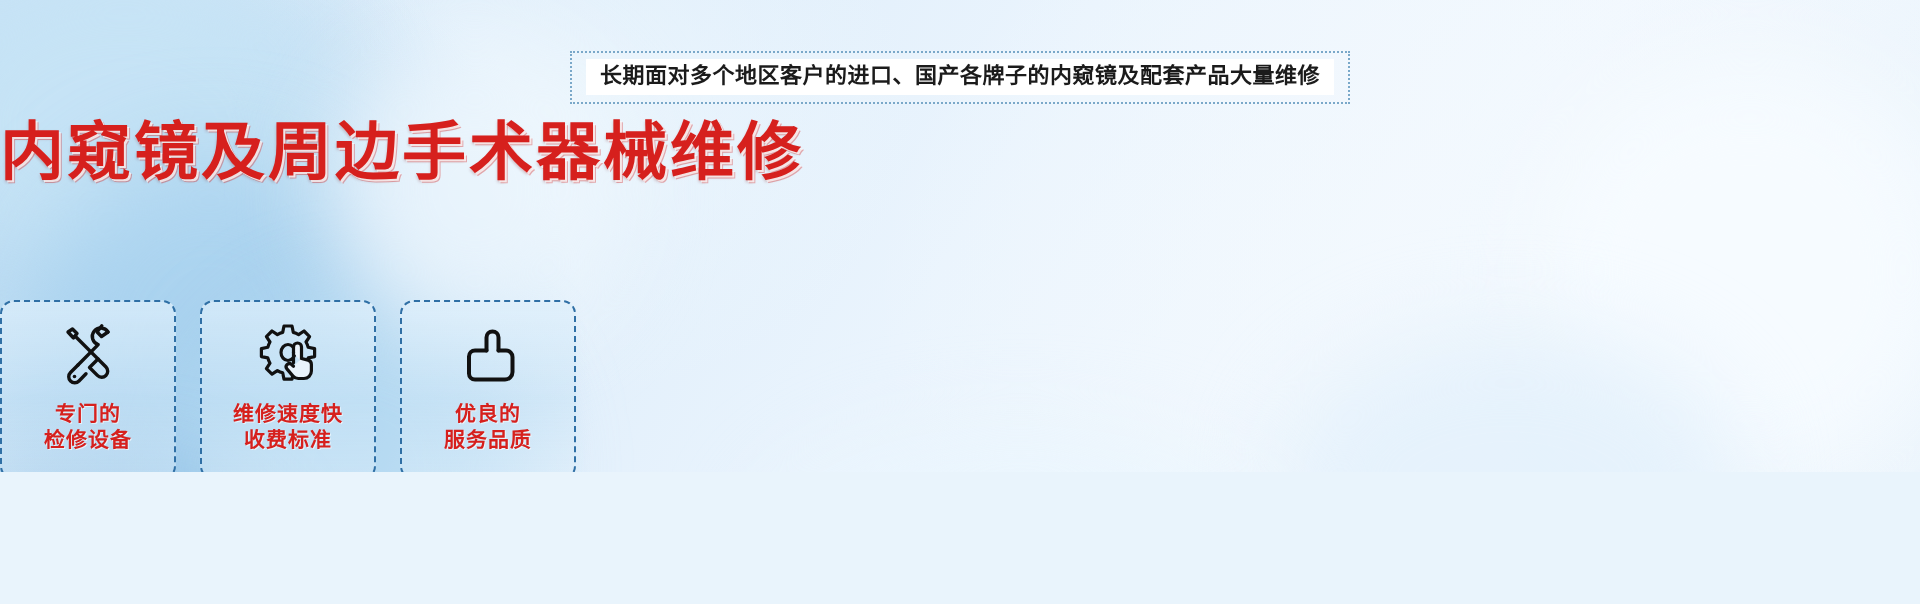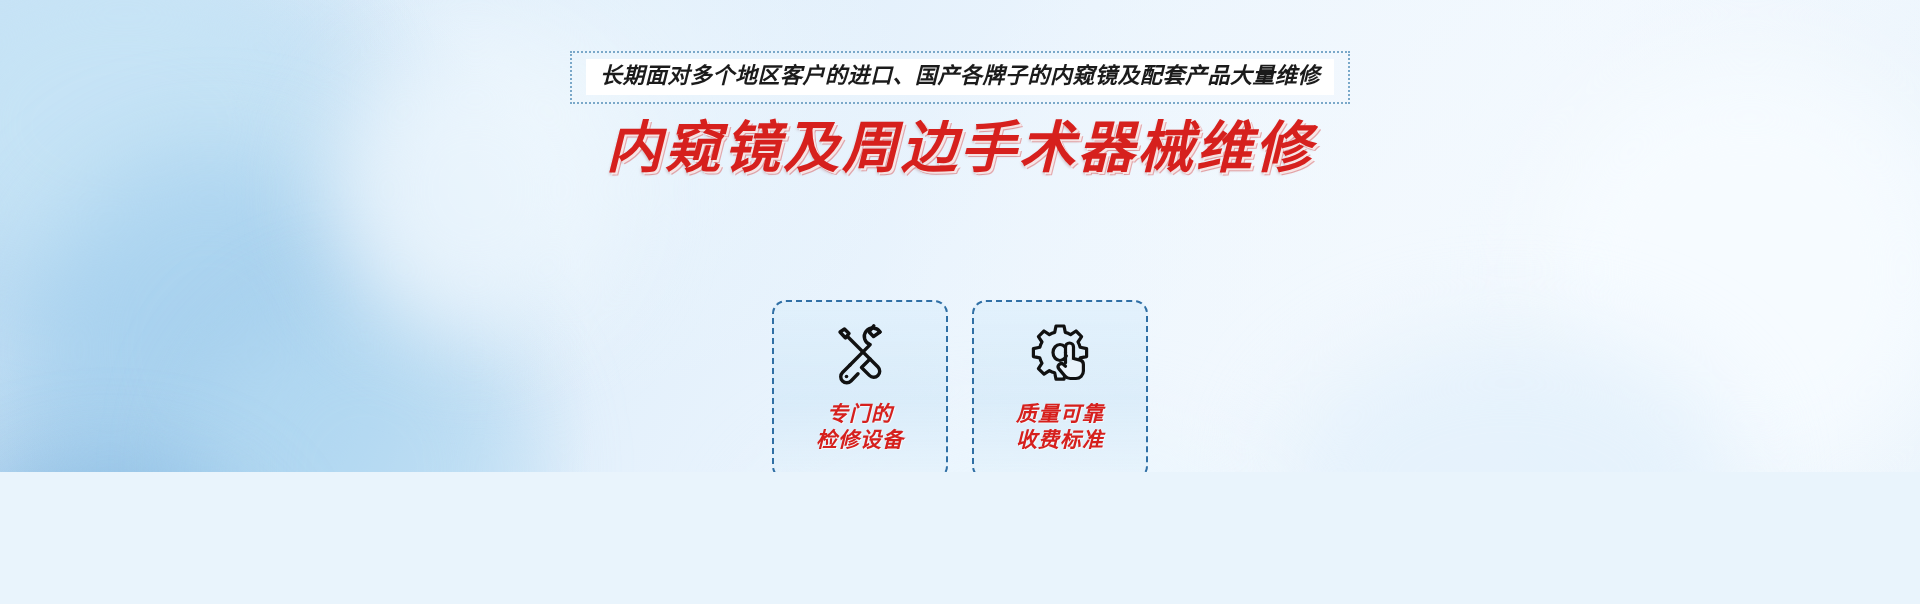--- a/index.html
+++ b/index.html
@@ -14,21 +14,20 @@
     position:relative;
     width:1920px;height:472px;
     overflow:hidden;
     background:
       radial-gradient(ellipse 620px 520px at 120px 260px, rgba(150,200,235,.55) 0%, rgba(150,200,235,0) 72%),
       radial-gradient(ellipse 420px 640px at 300px 420px, rgba(122,180,224,.45) 0%, rgba(122,180,224,0) 70%),
       radial-gradient(ellipse 300px 300px at 60px 560px, rgba(95,160,212,.45) 0%, rgba(95,160,212,0) 70%),
       radial-gradient(ellipse 520px 400px at 560px 120px, rgba(236,246,253,.95) 0%, rgba(236,246,253,0) 70%),
       radial-gradient(ellipse 900px 700px at 1500px 300px, rgba(243,249,254,.95) 0%, rgba(228,241,251,0) 70%),
       linear-gradient(120deg,#cfe6f7 0%,#dcecfa 24%,#eaf4fd 50%,#f2f8fe 74%,#eaf4fc 100%);
-    font-style: italic;
   }
   
   .blob{position:absolute;border-radius:50%;filter:blur(46px);pointer-events:none;}
   .blob-a{left:-90px;top:-40px;width:430px;height:330px;background:rgba(199,228,246,.85);}
   .blob-b{left:30px;top:150px;width:360px;height:400px;background:rgba(165,208,238,.70);}
   .blob-c{left:200px;top:300px;width:330px;height:340px;background:rgba(183,219,243,.65);}
   .blob-d{left:-40px;top:470px;width:300px;height:220px;background:rgba(128,180,222,.60);}
   .blob-e{left:330px;top:40px;width:290px;height:300px;background:rgba(236,246,253,.85);}
   .blob-f{left:1540px;top:60px;width:420px;height:420px;background:rgba(247,251,255,.85);}
   .blob-g{left:1280px;top:330px;width:460px;height:300px;background:rgba(226,240,251,.80);}
@@ -53,37 +52,37 @@
     font-weight:700;
     letter-spacing:.5px;
     color:#1b1b1b;
     line-height:1.25;
     white-space:nowrap;
   }
 
   
   .headline{
     position:absolute;left:0;right:0;top:118px;
-    text-align:center;
-    font-size:56px;
+    text-align:left;
+    font-size:64px;
     font-weight:900;
     letter-spacing:3px;
     color:#d6201d;
     line-height:1.08;
     white-space:nowrap;
     text-shadow:
       2px 2px 0 rgba(255,255,255,.75),
       3px 3px 0 rgba(214,32,29,.35),
       0 2px 3px rgba(120,20,18,.25);
   }
 
   
   .cards{
     position:absolute;top:300px;left:0;right:0;
-    display:flex;justify-content:center;gap:24px;
+    display:flex;gap:24px;
   }
   .card{
     width:176px;height:180px;
     border:2px dashed #2f6fa5;
     border-radius:14px;
     background:linear-gradient(180deg,rgba(222,239,251,.75) 0%,rgba(205,230,247,.55) 55%,rgba(225,240,251,.45) 100%);
     display:flex;flex-direction:column;align-items:center;
     padding-top:16px;
     box-sizing:border-box;
   }
@@ -156,22 +155,34 @@
 
             <path d="M31 6 h8 l1.3 6.4 a20 20 0 0 1 5.3 2.2 l5.4-3.6 5.6 5.6 -3.6 5.4 a20 20 0 0 1 2.2 5.3 L61.6 28.6 v8 l-6.4 1.3 a20 20 0 0 1 -2.2 5.3 l3.6 5.4 -5.6 5.6 -5.4-3.6 a20 20 0 0 1 -5.3 2.2 L39 59.2 h-8 l-1.3-6.4 a20 20 0 0 1 -5.3-2.2 l-5.4 3.6 -5.6-5.6 3.6-5.4 a20 20 0 0 1 -2.2-5.3 L8.4 36.6 v-8 l6.4-1.3 a20 20 0 0 1 2.2-5.3 l-3.6-5.4 5.6-5.6 5.4 3.6 a20 20 0 0 1 5.3-2.2 Z"></path>
             <ellipse cx="35" cy="32.5" rx="7" ry="8"></ellipse>
 
             <path d="M40.5 32.5 v-5.5 a4 4 0 0 1 8 0 v15.5" fill="#eaf3fb"></path>
             <path d="M48.5 38.5 l6.5 1.6 a4.5 4.5 0 0 1 3.4 4.4 v6.5 a7.5 7.5 0 0 1 -7.5 7.5 h-5.6 a7 7 0 0 1 -5.3 -2.4 l-6.1 -7.2 a3.2 3.2 0 0 1 4.4 -4.6 l2.2 1.9" fill="#eaf3fb"></path>
             <path d="M40.5 42.8 v-10.3"></path>
           </svg>
         </div>
         <div class="card-label">
-          <span>质量可靠</span>
+          <span>维修速度快</span>
           <span class="l2">收费标准</span>
         </div>
       </div>
 
 
+      <div class="card">
+        <div class="card-icon">
+          <svg width="70" height="70" viewBox="0 0 70 70" fill="none" stroke="#111" stroke-width="4" stroke-linecap="round" stroke-linejoin="round">
+            <path d="M33.5 30.5 V17.5 a6 6 0 0 1 12 0 v13"></path>
+            <path d="M45.5 30.5 h7.5 a6.5 6.5 0 0 1 6.5 6.5 v15 a7.5 7.5 0 0 1 -7.5 7.5 H22 a6 6 0 0 1 -6 -6 V36.5 a6 6 0 0 1 6 -6 h11.5"></path>
+          </svg>
+        </div>
+        <div class="card-label">
+          <span>优良的</span>
+          <span class="l2">服务品质</span>
+        </div>
+      </div>
 
     </div>
   </div>
 </div>
 
 </body></html>

